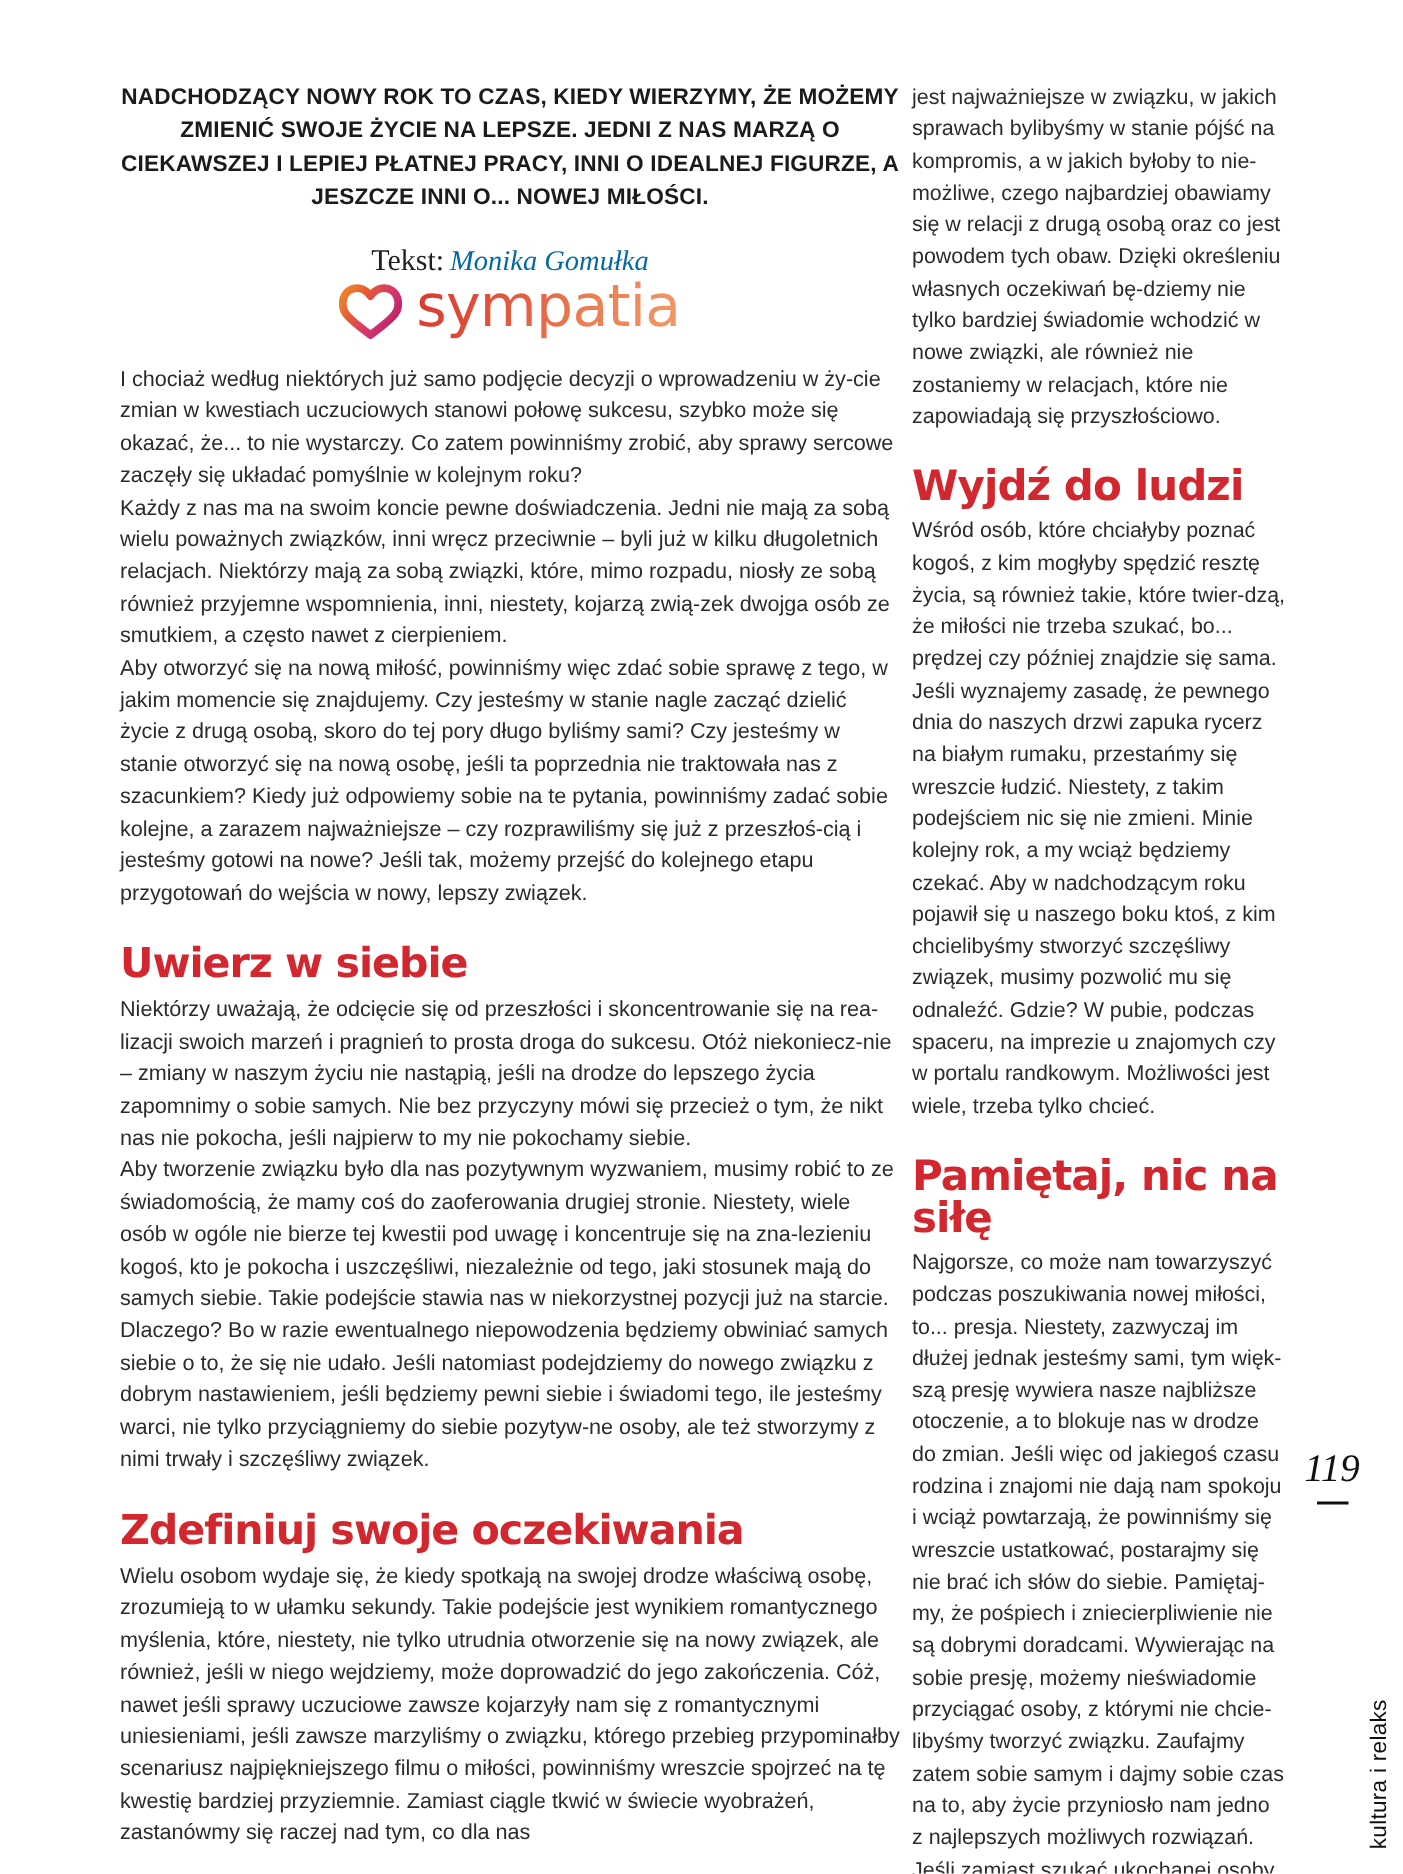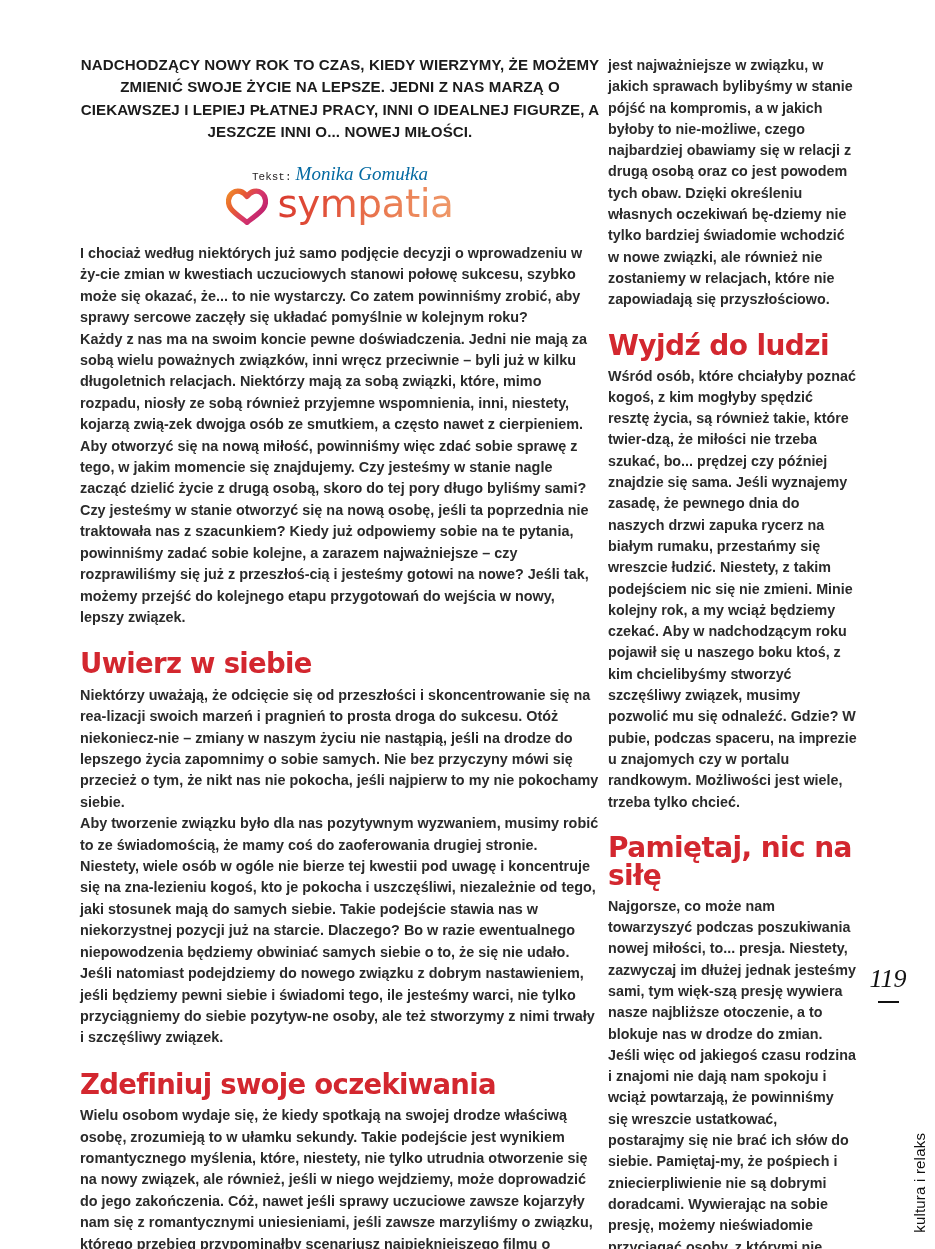--- a/index.html
+++ b/index.html
@@ -42,22 +42,22 @@
     color: #1b1b1b;
     margin: 0;
     text-transform: uppercase;
   }
   .byline {
     margin-top: 20px;
     white-space: nowrap;
     line-height: 1;
   }
   .byline-label {
-    font-family: Liberation Mono, monospace;
-    font-size: 11px;
+    font-family: Liberation Serif, serif;
+    font-size: 20px;
     color: #231f20;
     vertical-align: baseline;
   }
   .byline-author {
     font-family: "Liberation Serif", serif;
     font-weight: normal;
     font-style: italic;
     font-size: 19px;
     color: #0369a1;
     vertical-align: baseline;
@@ -108,21 +108,20 @@
     width: 249px;
   }
 
   .body-p {
     margin: 0;
     font-size: 14.4px;
     line-height: 21.4px;
     color: #2b2b2b;
     text-align: left;
     hyphens: manual;
-    font-weight: bold;
   }
   .col-right .body-p {
     font-size: 14.3px;
     line-height: 21.3px;
   }
   .body-p + .body-p {
     margin-top: 0;
   }
 
   h2.section-head {

